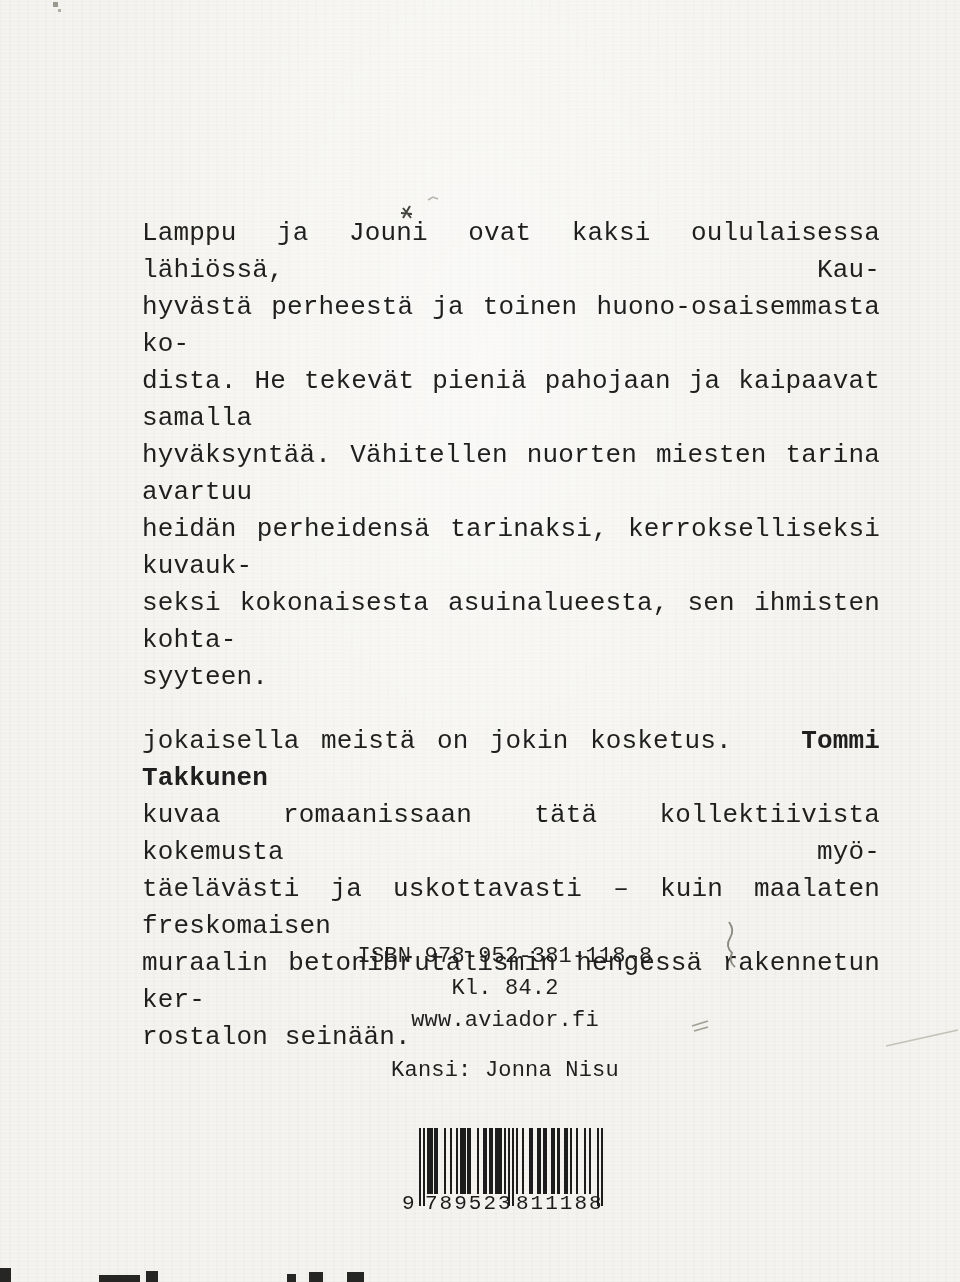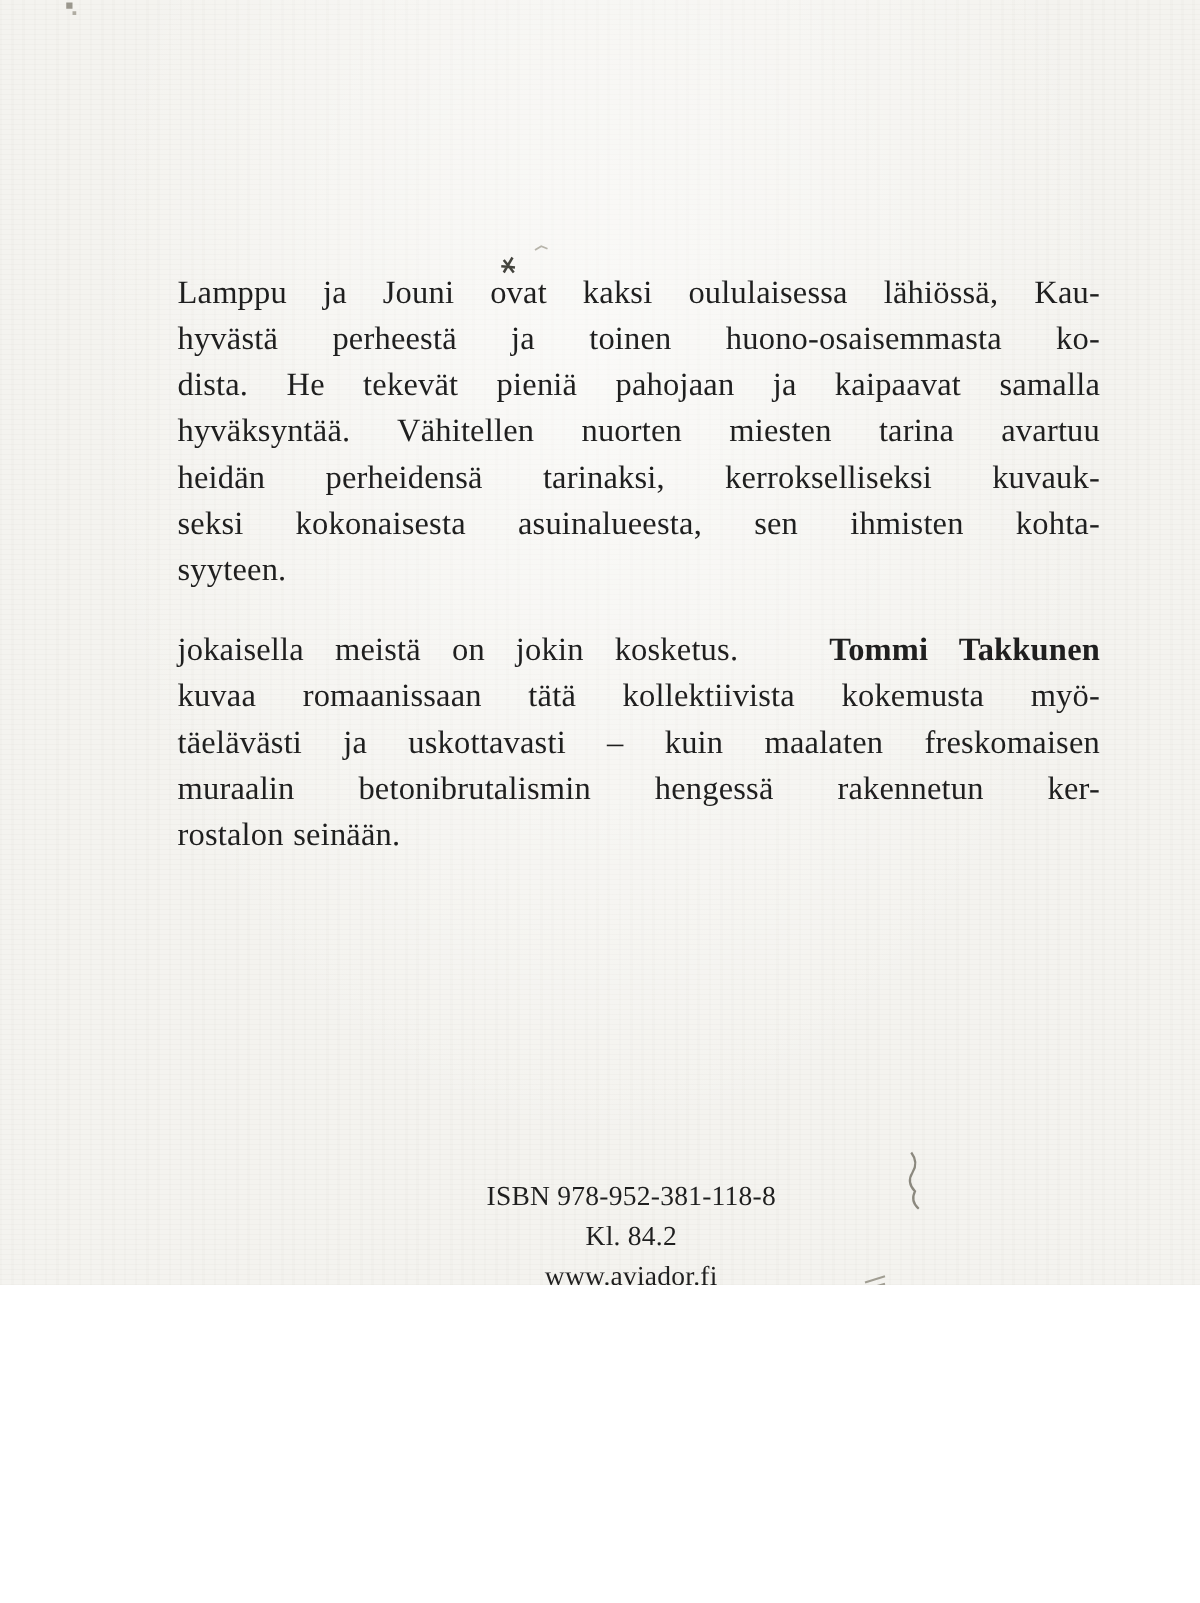--- a/index.html
+++ b/index.html
@@ -1,19 +1,19 @@
 <!DOCTYPE html>
 <html><head>
 <meta charset="utf-8">
 <style>
   html,body{margin:0;padding:0;}
   .page{
-    position:relative;width:960px;height:1028px;overflow:hidden;
+    position:relative;width:960px;height:1282px;overflow:hidden;
     background:#f4f3ef;color:#1f1f1f;
-    font-family:Liberation Serif, serif;
+    font-family:Liberation Mono, monospace;
   }
   .page::before{
     content:"";position:absolute;inset:0;pointer-events:none;
     background:
       radial-gradient(ellipse at 50% 28%, rgba(255,255,255,0.55), rgba(255,255,255,0) 62%),
       repeating-linear-gradient(0deg, rgba(118,112,100,0.030) 0 1px, rgba(0,0,0,0) 1px 4px),
       repeating-linear-gradient(90deg, rgba(118,112,100,0.022) 0 2px, rgba(0,0,0,0) 2px 9px);
   }
   .blurb{
     position:absolute;left:142px;top:215px;width:738px;

